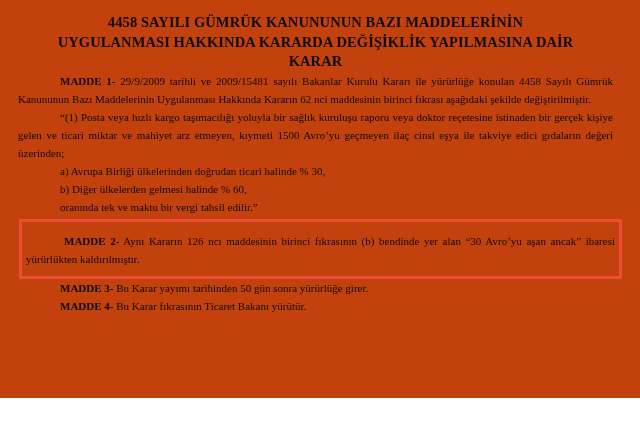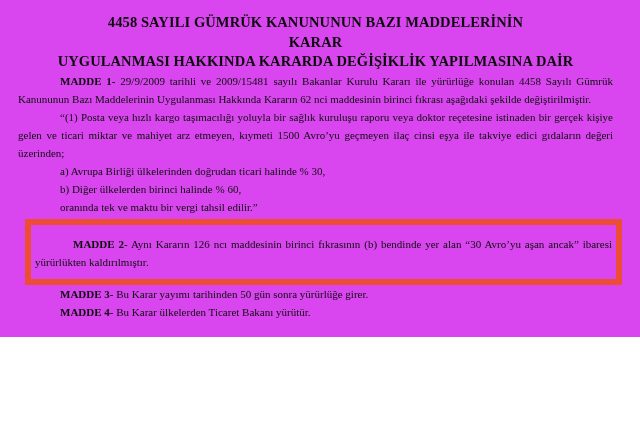--- a/index.html
+++ b/index.html
@@ -3,22 +3,22 @@
 <meta charset="utf-8">
 <style>
   html, body {
     margin: 0;
     padding: 0;
     background: #ffffff;
   }
   .page {
     position: relative;
     width: 640px;
-    height: 337px;
-    background: #d946ef;
+    height: 398px;
+    background: #c2410c;
     font-family: "Liberation Serif", "DejaVu Serif", serif;
     color: #0d0d0d;
     overflow: hidden;
     box-sizing: border-box;
   }
   .content {
     padding: 0 27px 0 18px;
   }
   .doc-title {
     padding-top: 13px;
@@ -34,52 +34,52 @@
     line-height: 18px;
     text-align: justify;
     text-indent: 42px;
   }
   p.para b { font-weight: bold; }
   .p-madde1 { margin-top: 15px; }
   .p-quote  { text-indent: 32px; }
   .p-item   { text-indent: 42px; }
   .highlight-box {
     margin-top: 3px;
-    margin-left: 7px;
+    margin-left: 1px;
     margin-right: -9px;
-    border: 6px solid #22c55e;
+    border: 3px solid #22c55e;
     padding: 10px 4px 8px 4px;
     box-sizing: border-box;
   }
   .highlight-box p.para { text-indent: 38px; }
   .p-madde3 { margin-top: 15px; }
   .p-madde4 { margin-top: 15px; }
 </style>
 </head>
 <body>
 
 <div class="page">
   <div class="content">
 
     <div class="doc-title">
       <div>4458 SAYILI GÜMRÜK KANUNUNUN BAZI MADDELERİNİN</div>
+      <div>UYGULANMASI HAKKINDA KARARDA DEĞİŞİKLİK YAPILMASINA DAİR</div>
       <div>KARAR</div>
-      <div>UYGULANMASI HAKKINDA KARARDA DEĞİŞİKLİK YAPILMASINA DAİR</div>
     </div>
 
     <p class="para p-madde1"><b>MADDE 1-</b> <span>29/9/2009 tarihli ve 2009/15481 sayılı Bakanlar Kurulu Kararı ile yürürlüğe konulan 4458 Sayılı Gümrük Kanununun Bazı Maddelerinin Uygulanması Hakkında Kararın 62 nci maddesinin birinci fıkrası aşağıdaki şekilde değiştirilmiştir.</span></p>
 
     <p class="para p-quote">“(1) Posta veya hızlı kargo taşımacılığı yoluyla bir sağlık kuruluşu raporu veya doktor reçetesine istinaden bir gerçek kişiye gelen ve ticari miktar ve mahiyet arz etmeyen, kıymeti 1500 Avro’yu geçmeyen ilaç cinsi eşya ile takviye edici gıdaların değeri üzerinden;</p>
 
     <p class="para p-item">a) Avrupa Birliği ülkelerinden doğrudan ticari halinde % 30,</p>
-    <p class="para p-item">b) Diğer ülkelerden birinci halinde % 60,</p>
+    <p class="para p-item">b) Diğer ülkelerden gelmesi halinde % 60,</p>
     <p class="para p-item">oranında tek ve maktu bir vergi tahsil edilir.”</p>
 
     <div class="highlight-box" style="border-color: rgb(238, 77, 53);">
       <p class="para"><b>MADDE 2-</b> <span>Aynı Kararın 126 ncı maddesinin birinci fıkrasının (b) bendinde yer alan “30 Avro’yu aşan ancak” ibaresi yürürlükten kaldırılmıştır.</span></p>
     </div>
 
     <p class="para p-madde3"><b>MADDE 3-</b> <span>Bu Karar yayımı tarihinden 50 gün sonra yürürlüğe girer.</span></p>
 
-    <p class="para p-madde4"><b>MADDE 4-</b> <span>Bu Karar ülkelerden Ticaret Bakanı yürütür.</span></p>
+    <p class="para p-madde4"><b>MADDE 4-</b> <span>Bu Karar fıkrasının Ticaret Bakanı yürütür.</span></p>
 
   </div>
 </div>
 
 </body></html>

